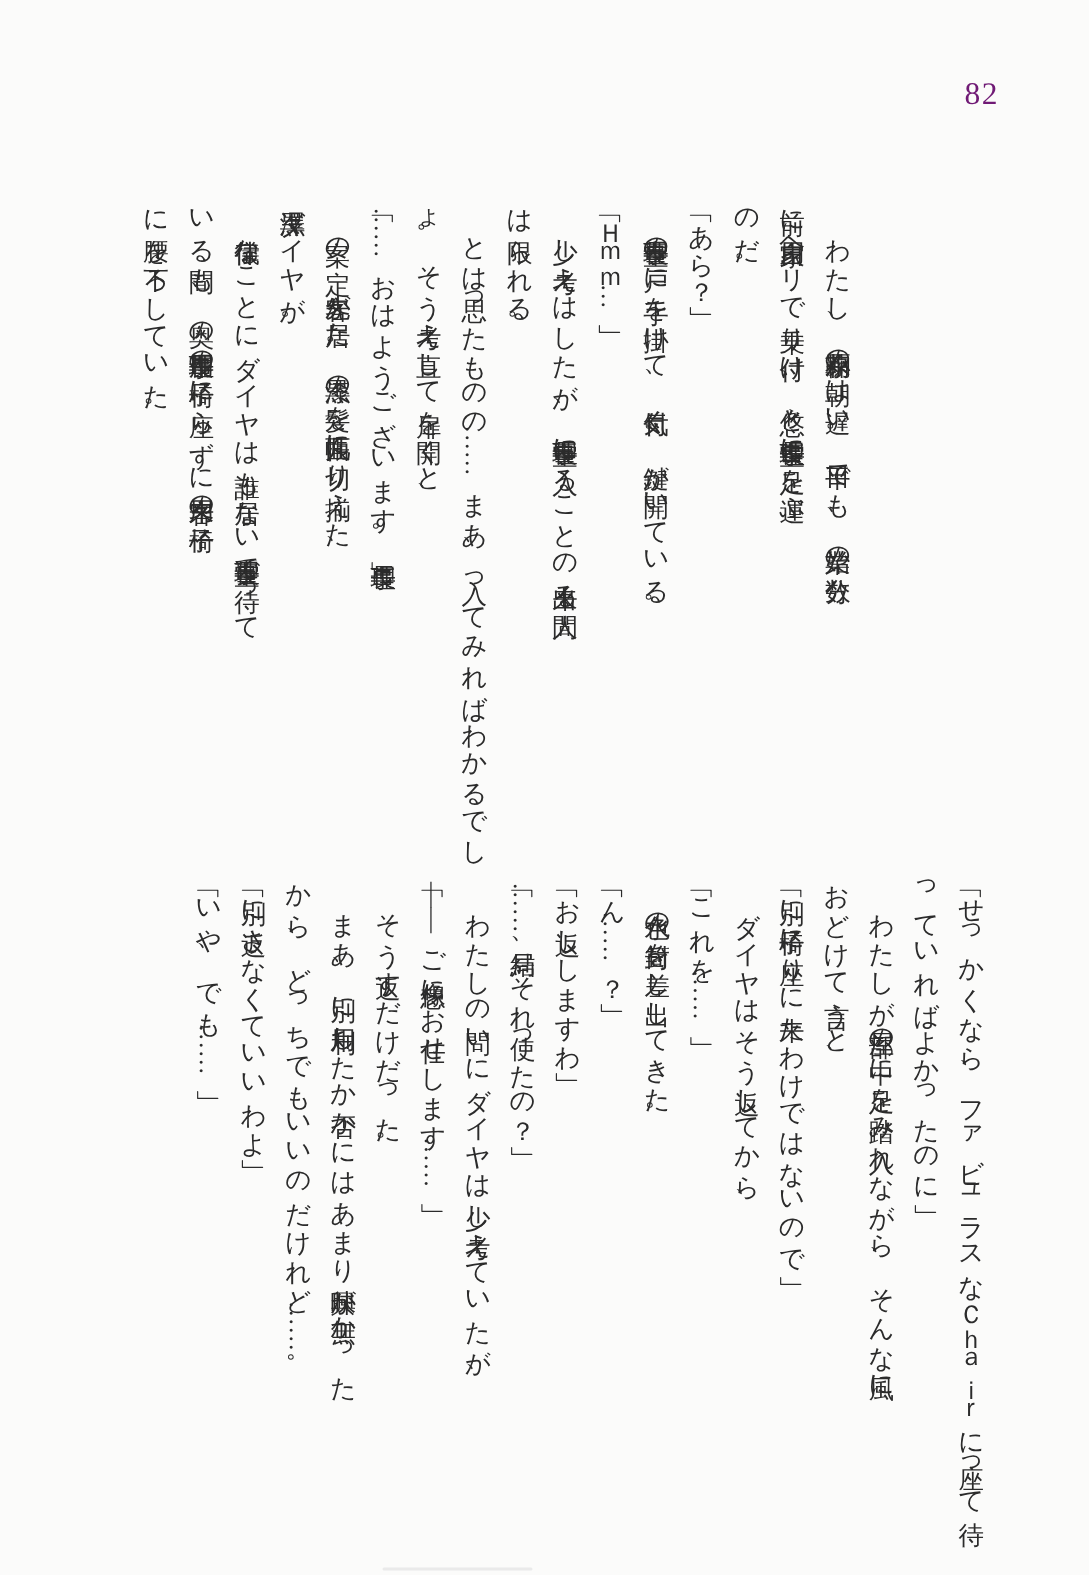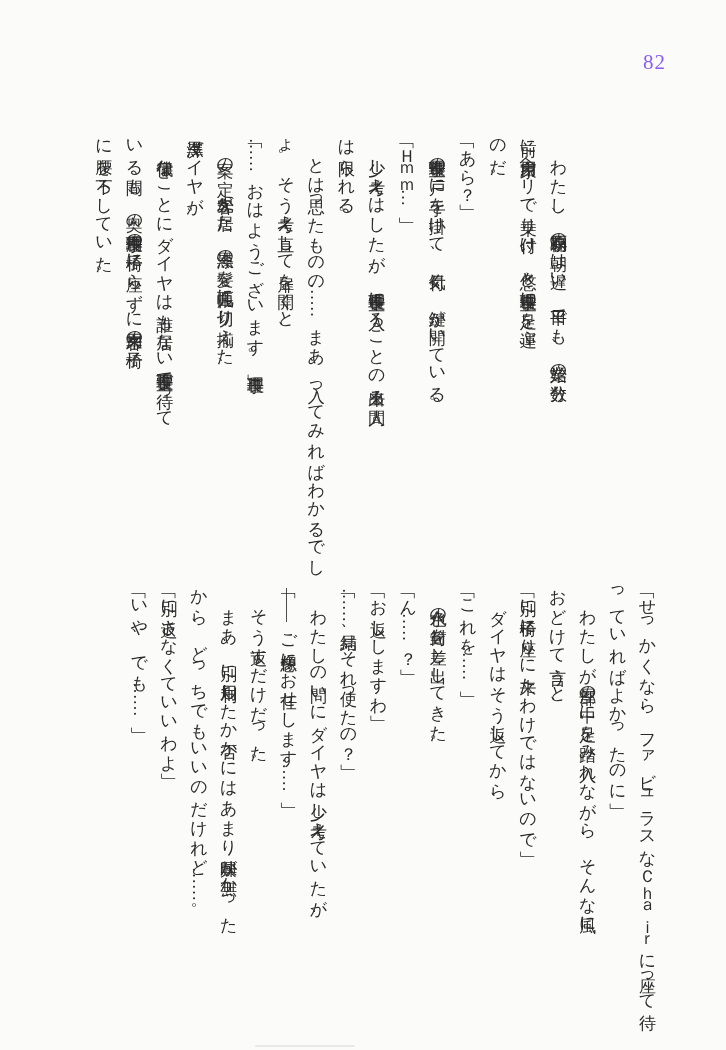--- a/index.html
+++ b/index.html
@@ -15,21 +15,21 @@
     overflow: hidden;
     font-family: "Liberation Serif", "DejaVu Serif", serif;
     color: #2e2e2e;
   }
   .pageno {
     position: absolute;
     top: 50px;
     left: 643px;
     font-size: 21px;
     letter-spacing: 1px;
-    color: #8b5cf6;
+    color: #701a75;
   }
   .vblock {
     position: absolute;
     writing-mode: vertical-rl;
     text-orientation: mixed;
     font-size: 17px;
     letter-spacing: 0;
     color: #2b2b2b;
   }
   .vblock p {

